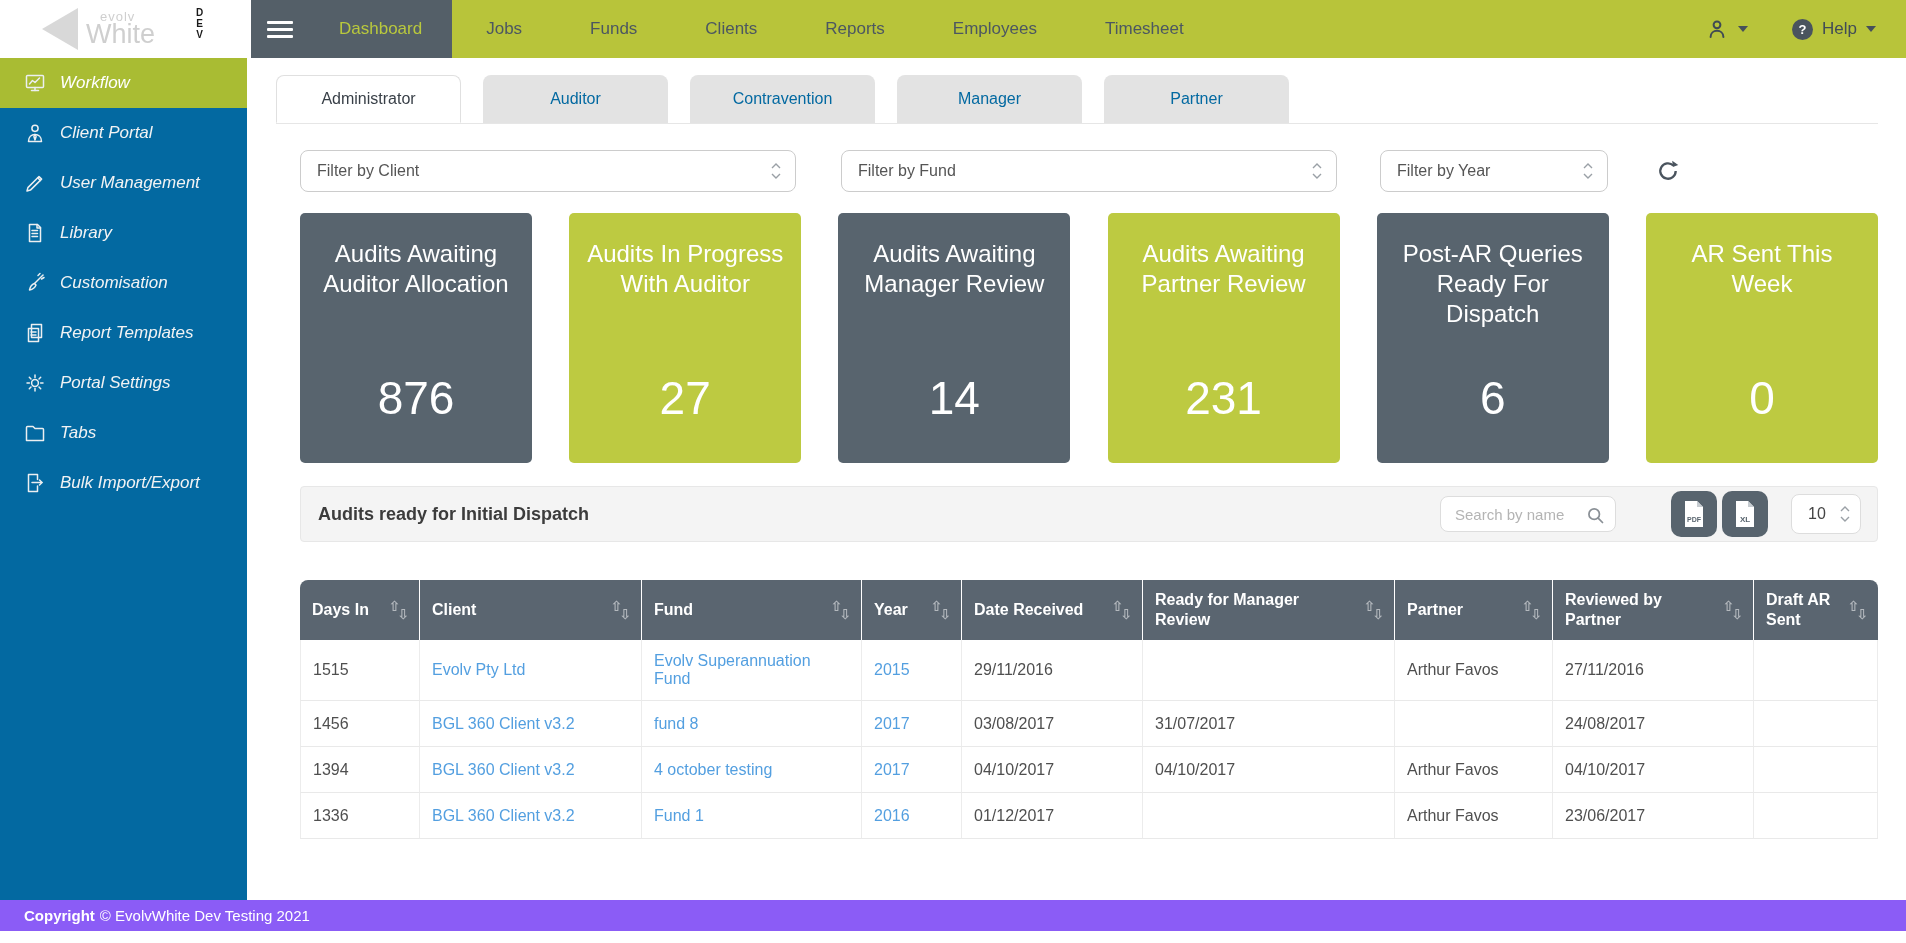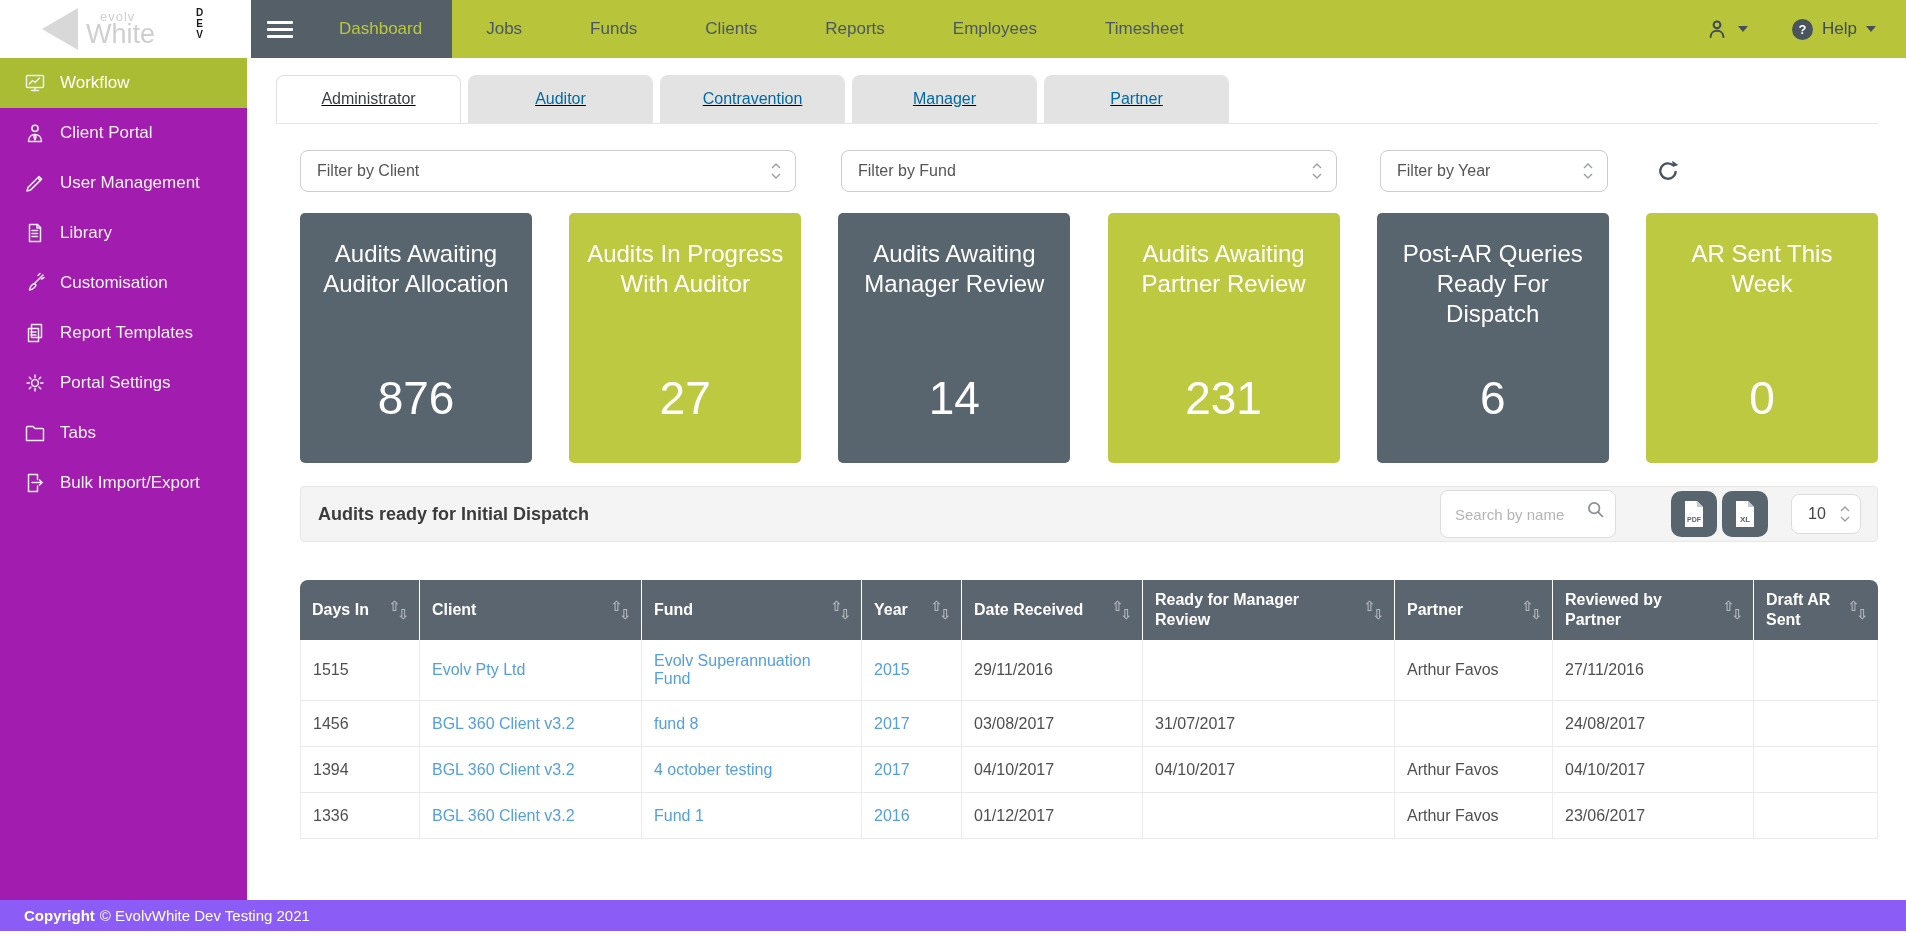--- a/index.html
+++ b/index.html
@@ -22,29 +22,29 @@
   .nav-item { display:flex; align-items:center; padding:0 34px; font-size:17px; color:#4c5761; cursor:pointer; }
   .nav-item.active { background:#545f68; color:#b9c83d; padding:0 30px; }
   .nav-green { flex:1; background:#b8c43a; display:flex; align-items:stretch; }
   .topbar-right { margin-left:auto; display:flex; align-items:center; gap:44px; padding-right:30px; }
   .user-menu, .help-menu { display:flex; align-items:center; gap:9px; cursor:pointer; }
   .caret-down { width:0; height:0; border-left:5px solid transparent; border-right:5px solid transparent; border-top:6px solid #46505a; }
   .help-circle { width:21px; height:21px; border-radius:50%; background:#4a545e; color:#fff; font-size:13px; font-weight:bold; display:flex; align-items:center; justify-content:center; }
   .help-label { font-size:17px; color:#414c56; }
 
   
-  .sidebar { position:absolute; top:58px; left:0; width:247px; bottom:43px; background:#a21caf; }
+  .sidebar { position:absolute; top:58px; left:0; width:247px; bottom:43px; background:#0369a1;font-style:italic; }
   .side-item { height:50px; display:flex; align-items:center; padding-left:22px; color:#f2f3f4; font-size:17px; cursor:pointer; }
   .side-item.active { background:#a9bc33; color:#fff; }
   .side-icon { width:26px; height:26px; margin-right:12px; flex:0 0 26px; display:flex; align-items:center; justify-content:center; }
   .side-icon svg { width:24px; height:24px; stroke:#eceff1; fill:none; stroke-width:1.5; stroke-linecap:round; stroke-linejoin:round; }
 
   
   .main { position:absolute; left:247px; top:58px; right:0; bottom:43px; background:#fff; overflow:hidden; }
-  .tabs { margin:17px 28px 9px 29px; display:flex; gap:7px; border-bottom:1px solid #e6e6e6;text-decoration:underline; }
+  .tabs { margin:17px 28px 9px 29px; display:flex; gap:22px; border-bottom:1px solid #e6e6e6; }
   .tab { width:185px; height:48px; background:#e3e3e3; border-radius:8px 8px 0 0; display:flex; align-items:center; justify-content:center; font-size:16px; color:#0369a1; cursor:pointer; }
   .tab.active { background:#fff; border:1px solid #e0e0e0; border-bottom:1px solid #fff; margin-bottom:-1px; color:#383f47; }
   .inner { margin:0 28px 0 53px; width:1578px; }
 
   .filters { display:flex; align-items:center; margin-top:26px; }
   .select-box { height:42px; border:1px solid #ccc; border-radius:8px; background:#fff; display:flex; align-items:center; padding:0 14px 0 16px; font-size:16px; color:#555; cursor:pointer; }
   .select-box .sel-label { flex:1; }
   .sel-client { width:496px; margin-right:45px; }
   .sel-fund { width:496px; margin-right:43px; }
   .sel-year { width:228px; margin-right:46px; }
@@ -55,21 +55,21 @@
   .card { width:232px; height:250px; border-radius:5px; color:#fff; display:flex; flex-direction:column; align-items:center; text-align:center; cursor:pointer;gap:22px; }
   .card.slate { background:#58646e; }
   .card.green { background:#bdca41; }
   .card-title { padding:26px 14px 0; font-size:24px; line-height:1.26; }
   .card-value { margin-top:auto; margin-bottom:38px; font-size:46px; }
 
   .section-head { margin-top:23px; height:56px; background:#f4f4f4; border:1px solid #e7e7e7; border-radius:4px; display:flex; align-items:center; padding:0 16px 0 17px; }
   .section-title { font-size:18px; font-weight:bold; color:#3c3c3c; }
   .head-right { margin-left:auto; display:flex; align-items:center; }
   .search-wrap { position:relative; margin-right:55px; }
-  .search-input { width:176px; height:48px; border:1px solid #ddd; border-radius:8px; padding:0 38px 0 14px; font-size:15px; color:#555; background:#fff; outline:none; font-family:inherit; }
+  .search-input { width:176px; height:36px; border:1px solid #ddd; border-radius:8px; padding:0 38px 0 14px; font-size:15px; color:#555; background:#fff; outline:none; font-family:inherit; }
   .search-input::placeholder { color:#b4b4b4; }
   .search-icon { position:absolute; right:10px; top:9px; }
   .export-btn { width:46px; height:46px; border-radius:10px; background:#58646e; border:none; display:flex; align-items:center; justify-content:center; cursor:pointer; }
   .export-btn + .export-btn { margin-left:5px; }
   .pagesize-box { width:70px; margin-left:23px; height:40px; border:1px solid #ddd; border-radius:8px; background:#fff; display:flex; align-items:center; justify-content:space-between; padding:0 10px 0 16px; font-size:16px; color:#444; cursor:pointer; }
 
   table.audits { margin-top:38px; width:1578px; border-collapse:separate; border-spacing:0; table-layout:fixed; }
   th { background:#5a6570; color:#fff; font-size:16px; font-weight:bold; text-align:left; padding:9px 10px 9px 12px; border-right:1px solid #fff; vertical-align:middle; height:60px; }
   th:last-child { border-right:none; }
   th:first-child { border-top-left-radius:8px; }

